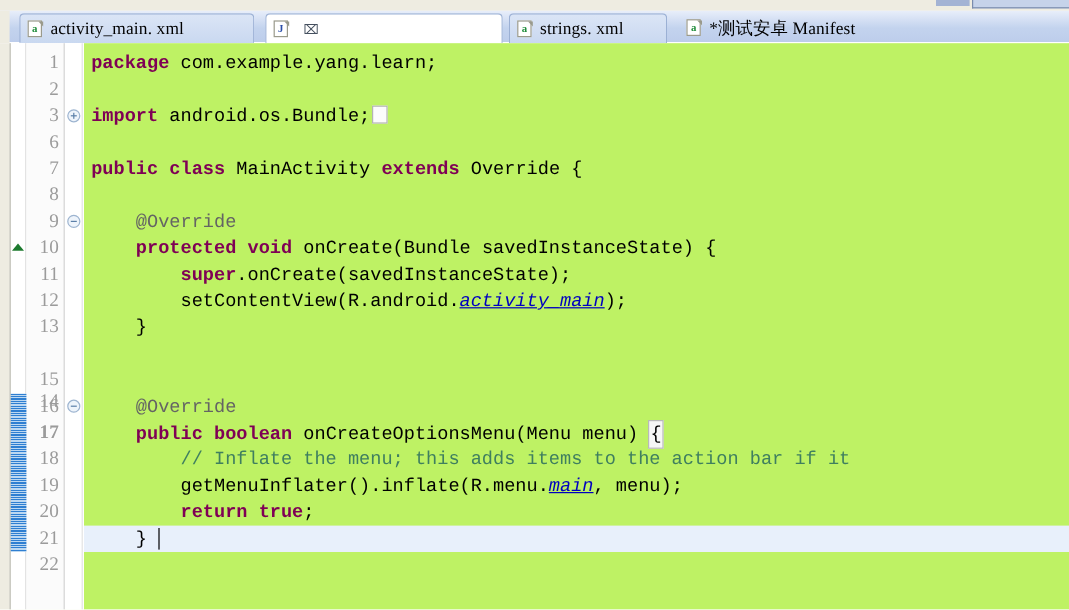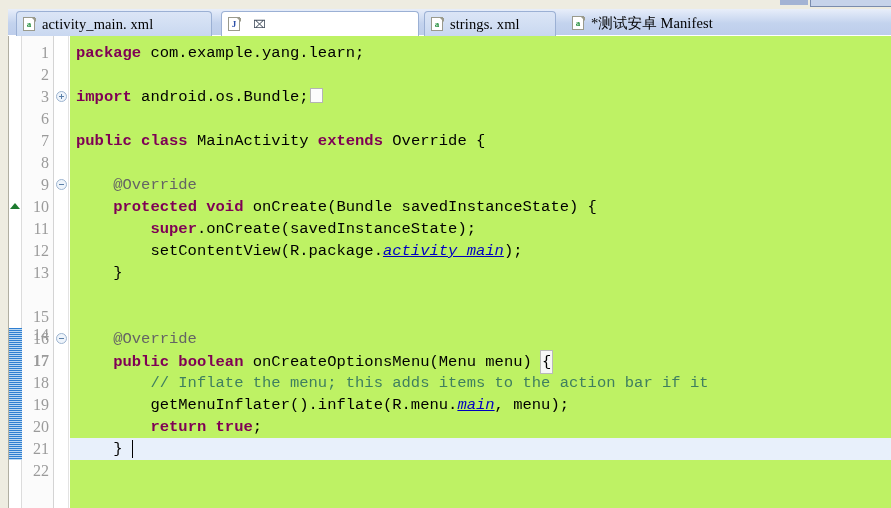--- a/index.html
+++ b/index.html
@@ -449,21 +449,21 @@
         <div class="row" style="top: 138px;">
           <div class="codeline"><span class="ann">    @Override</span></div>
         </div>
         <div class="row" style="top: 160px;">
           <div class="codeline"><span class="plain">    </span><span class="kw">protected void</span><span class="plain"> onCreate(Bundle savedInstanceState) {</span></div>
         </div>
         <div class="row" style="top: 182px;">
           <div class="codeline"><span class="plain">        </span><span class="kw">super</span><span class="plain">.onCreate(savedInstanceState);</span></div>
         </div>
         <div class="row" style="top: 204px;">
-          <div class="codeline"><span class="plain">        setContentView(R.package.</span><span class="staticf">activity_main</span><span class="plain">);</span></div>
+          <div class="codeline"><span class="plain">        setContentView(R.android.</span><span class="staticf">activity_main</span><span class="plain">);</span></div>
         </div>
         <div class="row" style="top: 226px;">
           <div class="codeline"><span class="plain">    }</span></div>
         </div>
         <div class="row" style="top: 248px;">
           <div class="codeline"></div>
         </div>
         <div class="row" style="top: 270px;">
           <div class="codeline"></div>
         </div>

